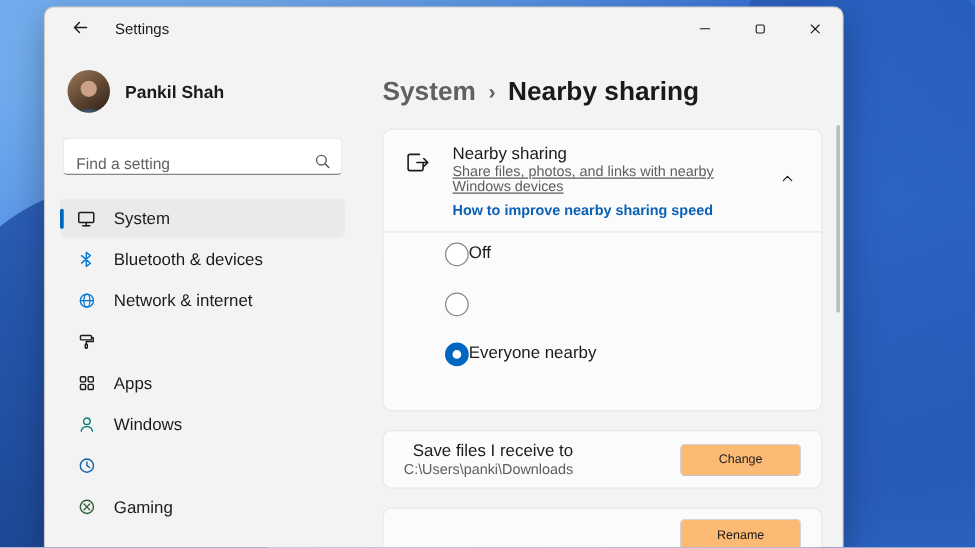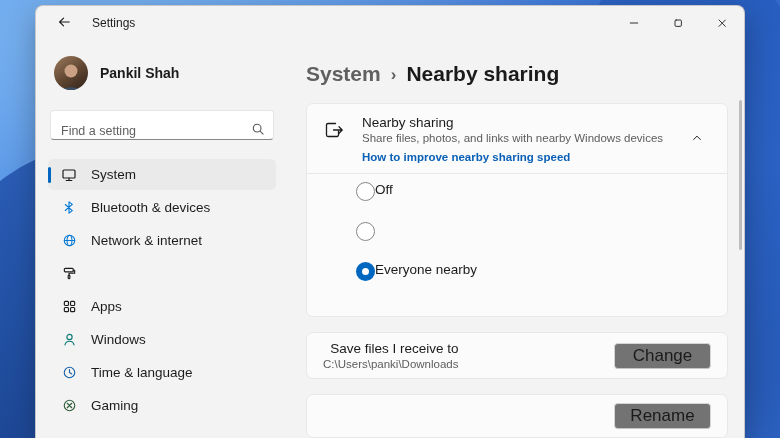--- a/index.html
+++ b/index.html
@@ -25,21 +25,21 @@
     transform: rotate(18deg); border-radius: 45%; opacity: .85;
   }
   .ribbon-b {
     position: absolute; right: -70px; top: -60px; width: 260px; height: 580px;
     background: linear-gradient(200deg, #1c4fae, #3f7de0);
     transform: rotate(-10deg); border-radius: 45%; opacity: .6;
   }
 
   
   .window {
-    position: absolute; left: 35px; top: 5px; width: 710px; height: 433px;
+    position: absolute; left: 35px; top: 5px; width: 640px; height: 433px;
     background: #f3f3f3;
     border: 1px solid rgba(0,0,0,.18); border-bottom: none;
     border-radius: 8px 8px 0 0;
     box-shadow: 0 10px 30px rgba(0,0,0,.30);
     overflow: hidden;
     display: flex; flex-direction: column;
   }
 
   .titlebar {
     height: 34px; flex: 0 0 34px;
@@ -107,42 +107,42 @@
   .card {
     background: #fbfbfb; border: 1px solid #e8e8e8; border-radius: 7px;
   }
   .card + .card { margin-top: 15px; }
 
   
   .exp-header { display: flex; align-items: flex-start; padding: 11px 16px 10px 16px; gap: 17px; }
   .exp-icon { margin-top: 4px; flex: 0 0 22px; }
   .exp-text { display: flex; flex-direction: column; }
   .exp-title { font-size: 13.5px; color: #1b1b1b; }
-  .exp-desc { font-size: 11.5px; color: #5d5d5d; margin-top: 2px; }
+  .exp-desc { font-size: 11.5px; color: #5d5d5d; margin-top: 2px; text-decoration: underline; }
   .exp-link { font-size: 11.5px; font-weight: 700; color: #0a60b6; margin-top: 7px; cursor: pointer; }
   .exp-chevron { margin-left: auto; align-self: center; width: 28px; height: 28px; display: flex; align-items: center; justify-content: center; border-radius: 4px; }
   .exp-divider { height: 1px; background: #e8e8e8; }
   .radio-group { padding: 8px 16px 14px 49px; }
   .radio-row { height: 40px; display: flex; align-items: flex-start; }
   .radio {
     width: 19px; height: 19px; border-radius: 50%;
     border: 1px solid #878787; background: #ffffff; flex: 0 0 19px;
   }
   .radio.selected { border: 6px solid #0067c0; }
   .radio-label { font-size: 13.5px; }
 
   
   .row-card { display: flex; align-items: center; padding: 8px 16px; min-height: 42px; }
   .row-text { display: flex; flex-direction: column; }
   .row-title { font-size: 13.5px; text-align: right; }
   .row-sub { font-size: 11.5px; color: #5d5d5d; margin-top: 2px; }
   .row-btn {
     margin-left: auto; min-width: 97px; height: 26px;
-    background: #737373; border: 1px solid #d5d5d5; border-bottom-color: #c4c4c4;
-    border-radius: 4px; font-size: 17px; color: #1b1b1b;
+    background: #fdba74; border: 1px solid #d5d5d5; border-bottom-color: #c4c4c4;
+    border-radius: 4px; font-size: 10px; color: #1b1b1b;
     font-family: "Liberation Sans", "DejaVu Sans", sans-serif;
     display: flex; align-items: center; justify-content: center; cursor: default;
   }
 
   .scroll-thumb {
     position: absolute; right: 2px; top: 60px; width: 3px; height: 150px;
     background: #bdbdbd; border-radius: 2px;
   }
 
   svg { stroke-linecap: round; stroke-linejoin: round; }
@@ -280,21 +280,20 @@
             <span>Windows</span>
           </div>
 
           <div class="nav-item">
             <span class="nav-icon">
               <svg width="15" height="15" viewBox="0 0 16 16" fill="none" stroke="#1461a8" stroke-width="1.2">
                 <circle cx="8" cy="8" r="5.6"></circle>
                   <path d="M8 4.8 V8 L10.4 9.6"></path>
               </svg>
             </span>
-            <span>Time &amp; language</span>
           </div>
 
           <div class="nav-item">
             <span class="nav-icon">
               <svg width="15" height="15" viewBox="0 0 16 16" fill="none" stroke="#2f5e38" stroke-width="1.2">
                 <circle cx="8" cy="8" r="5.6"></circle>
                   <path d="M5.6 5.6 C7 7 9 9 10.4 10.4 M10.4 5.6 C9 7 7 9 5.6 10.4"></path>
               </svg>
             </span>
             <span>Gaming</span>

